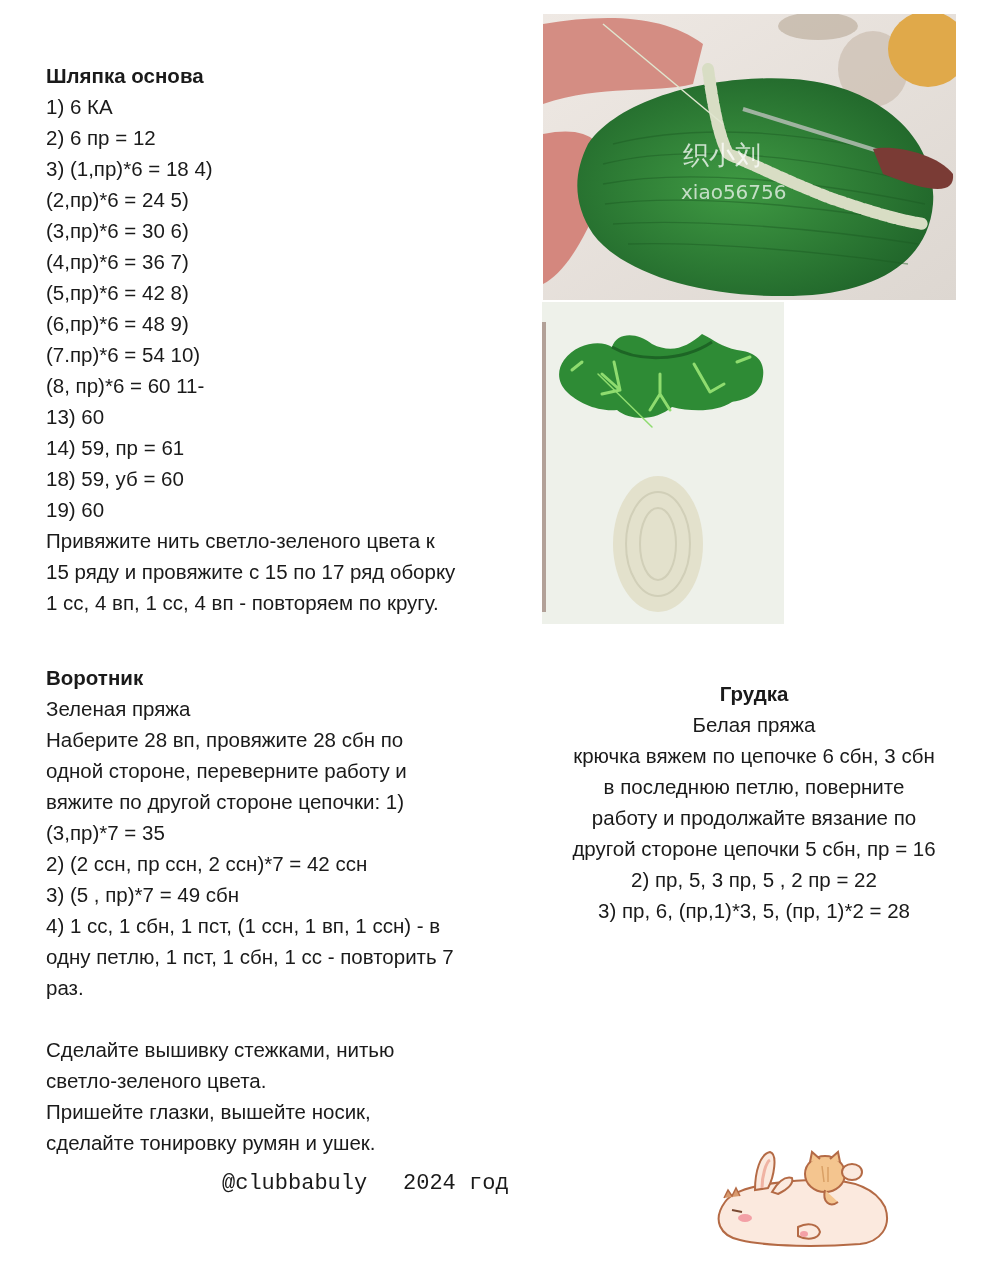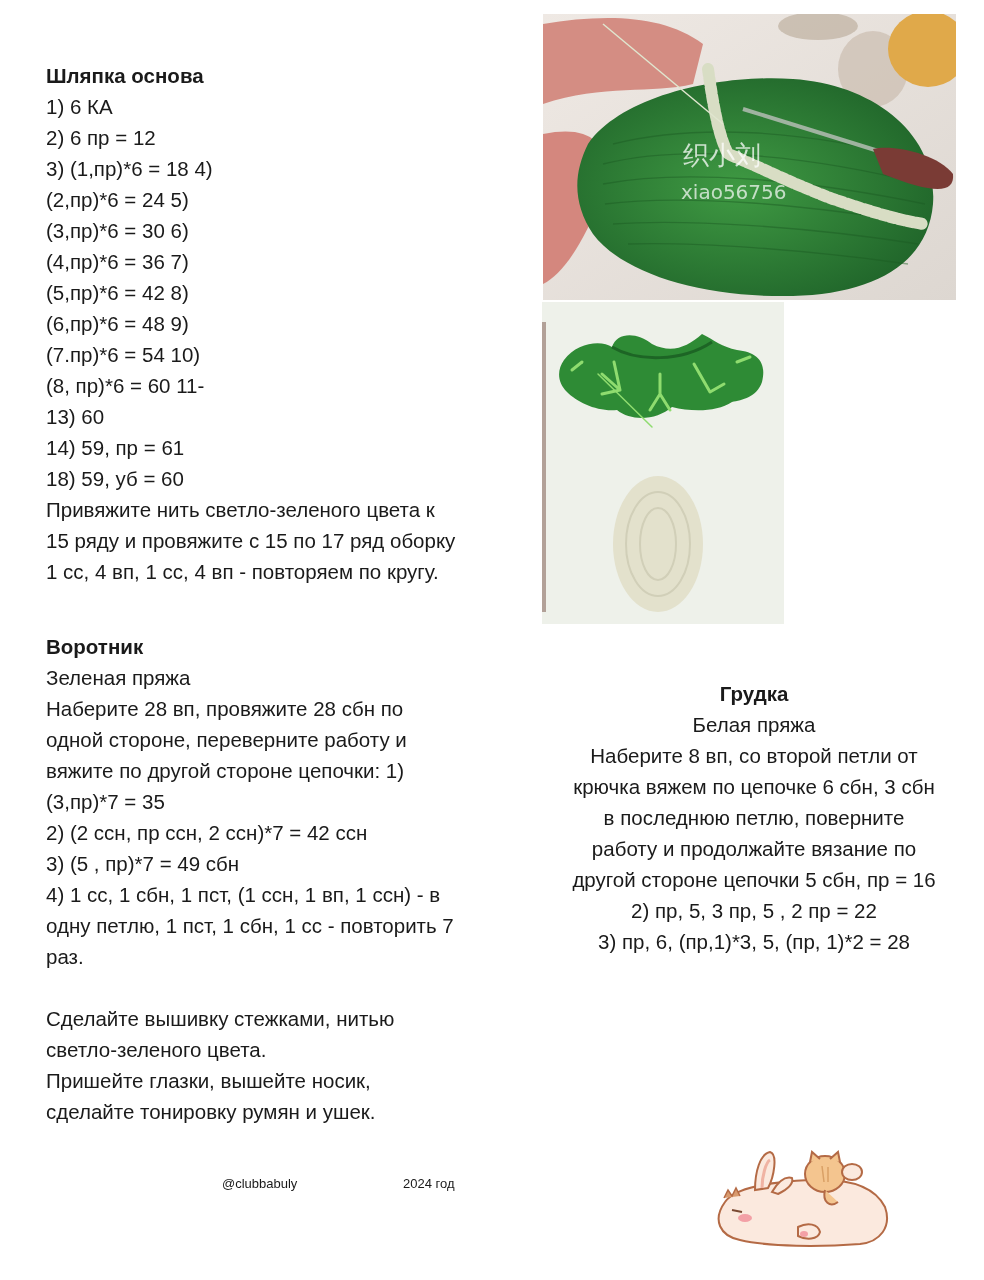--- a/index.html
+++ b/index.html
@@ -4,21 +4,21 @@
 <style>
   html,body{margin:0;padding:0;background:#ffffff;}
   body{width:984px;height:1280px;position:relative;overflow:hidden;
        font-family:"Liberation Sans","DejaVu Sans",sans-serif;color:#1a1a1a;}
   .col{position:absolute;font-size:20.5px;line-height:31px;}
   .col-left{left:46px;top:16px;width:480px;}
   .col-right{left:539px;top:634px;width:430px;text-align:center;}
   .line{white-space:nowrap;}
   .heading{font-weight:bold;margin-top:44px;}
   .gap{height:31px;}
-  .footer{position:absolute;top:1168px;font-size:13px;line-height:31px;}
+  .footer{position:absolute;top:1168px;font-size:22px;line-height:31px;font-family:Liberation Mono, monospace;}
   .handle{left:222px;}
   .year{left:403px;}
   .photo{position:absolute;overflow:hidden;}
   .photo-top{left:543px;top:14px;width:413px;height:286px;background:#15803d;}
   .photo-bottom{left:542px;top:302px;width:242px;height:322px;background:#eef1ea;}
   .sticker{position:absolute;left:700px;top:1132px;width:210px;height:130px;}
 </style>
 </head>
 <body>
 
@@ -31,20 +31,21 @@
     <div class="line">(2,пр)*6 = 24   5)</div>
     <div class="line">(3,пр)*6 = 30   6)</div>
     <div class="line">(4,пр)*6 = 36   7)</div>
     <div class="line">(5,пр)*6 = 42   8)</div>
     <div class="line">(6,пр)*6 = 48   9)</div>
     <div class="line">(7.пр)*6 = 54 10)</div>
     <div class="line">(8, пр)*6  = 60 11-</div>
     <div class="line">13) 60</div>
     <div class="line">14) 59, пр = 61</div>
     <div class="line">18) 59, уб = 60</div>
+    <div class="line">19) 60</div>
     <div class="line">Привяжите нить светло-зеленого цвета к</div>
     <div class="line">15 ряду и провяжите с 15 по 17 ряд оборку</div>
     <div class="line">1 сс, 4 вп, 1 сс, 4 вп - повторяем по кругу.</div>
   </div>
 
   <div class="line heading">Воротник</div>
   <div>
     <div class="line">Зеленая пряжа</div>
     <div class="line">Наберите 28 вп, провяжите 28 сбн по</div>
     <div class="line">одной стороне, переверните работу и</div>
@@ -63,21 +64,20 @@
     <div class="line">Сделайте вышивку стежками, нитью</div>
     <div class="line">светло-зеленого цвета.</div>
     <div class="line">Пришейте глазки, вышейте носик,</div>
     <div class="line">сделайте тонировку румян и ушек.</div>
   </div>
 </div>
 
 <div class="col col-right">
   <div class="line heading">Грудка</div>
   <div class="line">Белая пряжа</div>
-  <div class="line">Наберите  8  вп, со второй петли от</div>
   <div class="line">крючка вяжем по цепочке 6 сбн, 3 сбн</div>
   <div class="line">в последнюю петлю, поверните</div>
   <div class="line">работу и продолжайте вязание по</div>
   <div class="line">другой стороне цепочки 5 сбн, пр = 16</div>
   <div class="line">2) пр, 5, 3 пр, 5 , 2 пр = 22</div>
   <div class="line">3) пр, 6, (пр,1)*3, 5, (пр, 1)*2 = 28</div>
 </div>
 
 <div class="photo photo-top">
   <svg width="413" height="286" viewBox="0 0 413 286">

